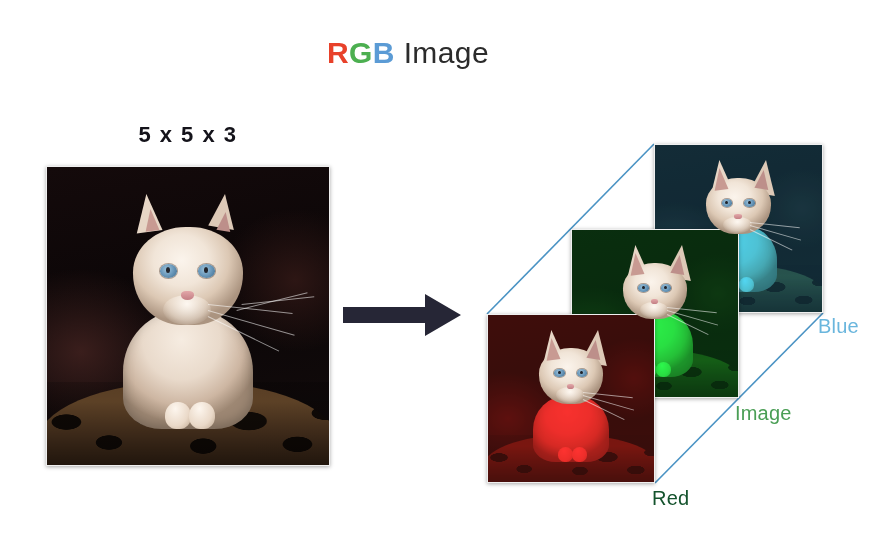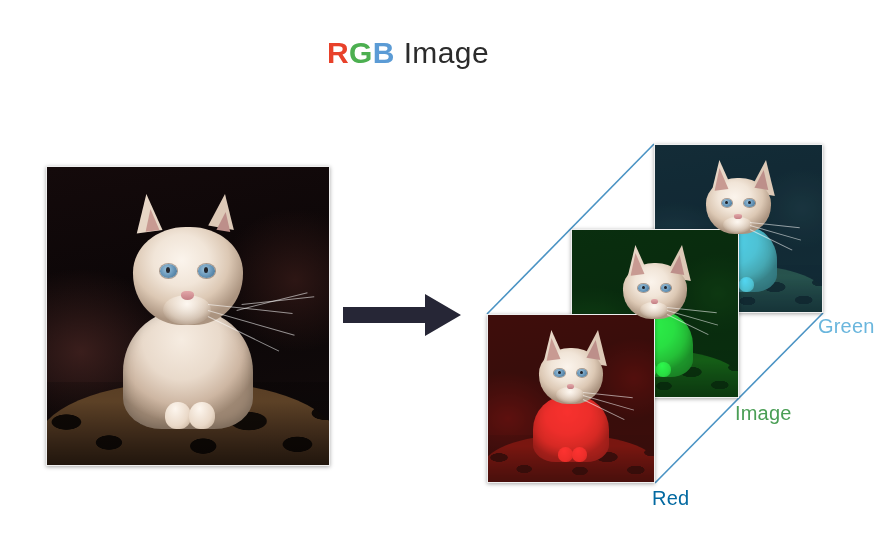--- a/index.html
+++ b/index.html
@@ -192,20 +192,21 @@
 </style>
 </head>
 <body>
 
 <div class="stage">
 
   <div class="title">
     <span class="ch" style="color: rgb(232, 65, 42);">R</span><span class="ch" style="color: rgb(76, 175, 80);">G</span><span class="ch" style="color: rgb(91, 155, 213);">B</span><span class="rest"> Image</span>
   </div>
 
+  <div class="dim-label">5 x 5 x 3</div>
 
   <div class="photo main">
     <div class="scene">
       <div class="bg-dark"></div>
       <div class="blanket"></div>
       <div class="kbody"></div>
       <div class="paw p1"></div>
       <div class="paw p2"></div>
       <div class="ear l"></div>
       <div class="ear r"></div>
@@ -310,17 +311,17 @@
       <div class="whiskers">
         <div class="wh" style="left:57%;top:46%;width:30%;transform:rotate(6deg);"></div>
         <div class="wh" style="left:57%;top:48%;width:32%;transform:rotate(16deg);"></div>
         <div class="wh" style="left:57%;top:50%;width:28%;transform:rotate(26deg);"></div>
       </div>
     </div>
     <div class="tint"></div>
     <div class="boost"></div>
   </div>
 
-  <div class="chan-label red" style="color: #0369a1;">Red</div>
+  <div class="chan-label red" style="color: #14532d;">Red</div>
   <div class="chan-label green" style="color: rgb(74, 158, 85);">Image</div>
-  <div class="chan-label blue" style="color: rgb(106, 182, 221);">Green</div>
+  <div class="chan-label blue" style="color: rgb(106, 182, 221);">Blue</div>
 
 </div>
 
 </body></html>

